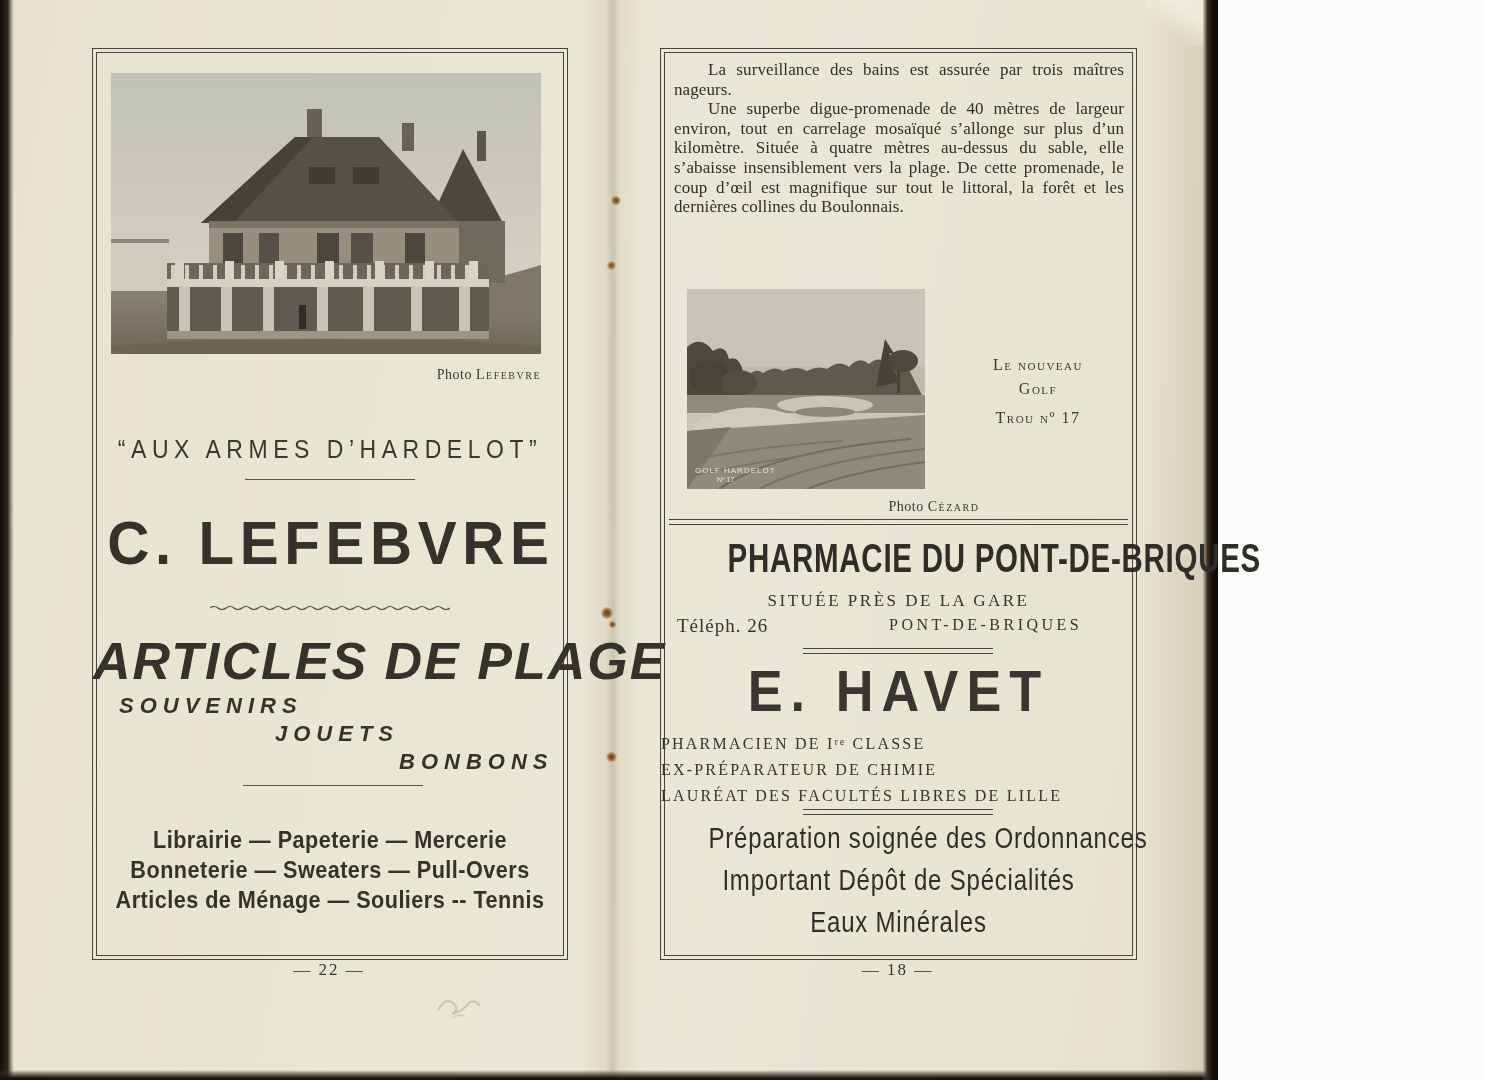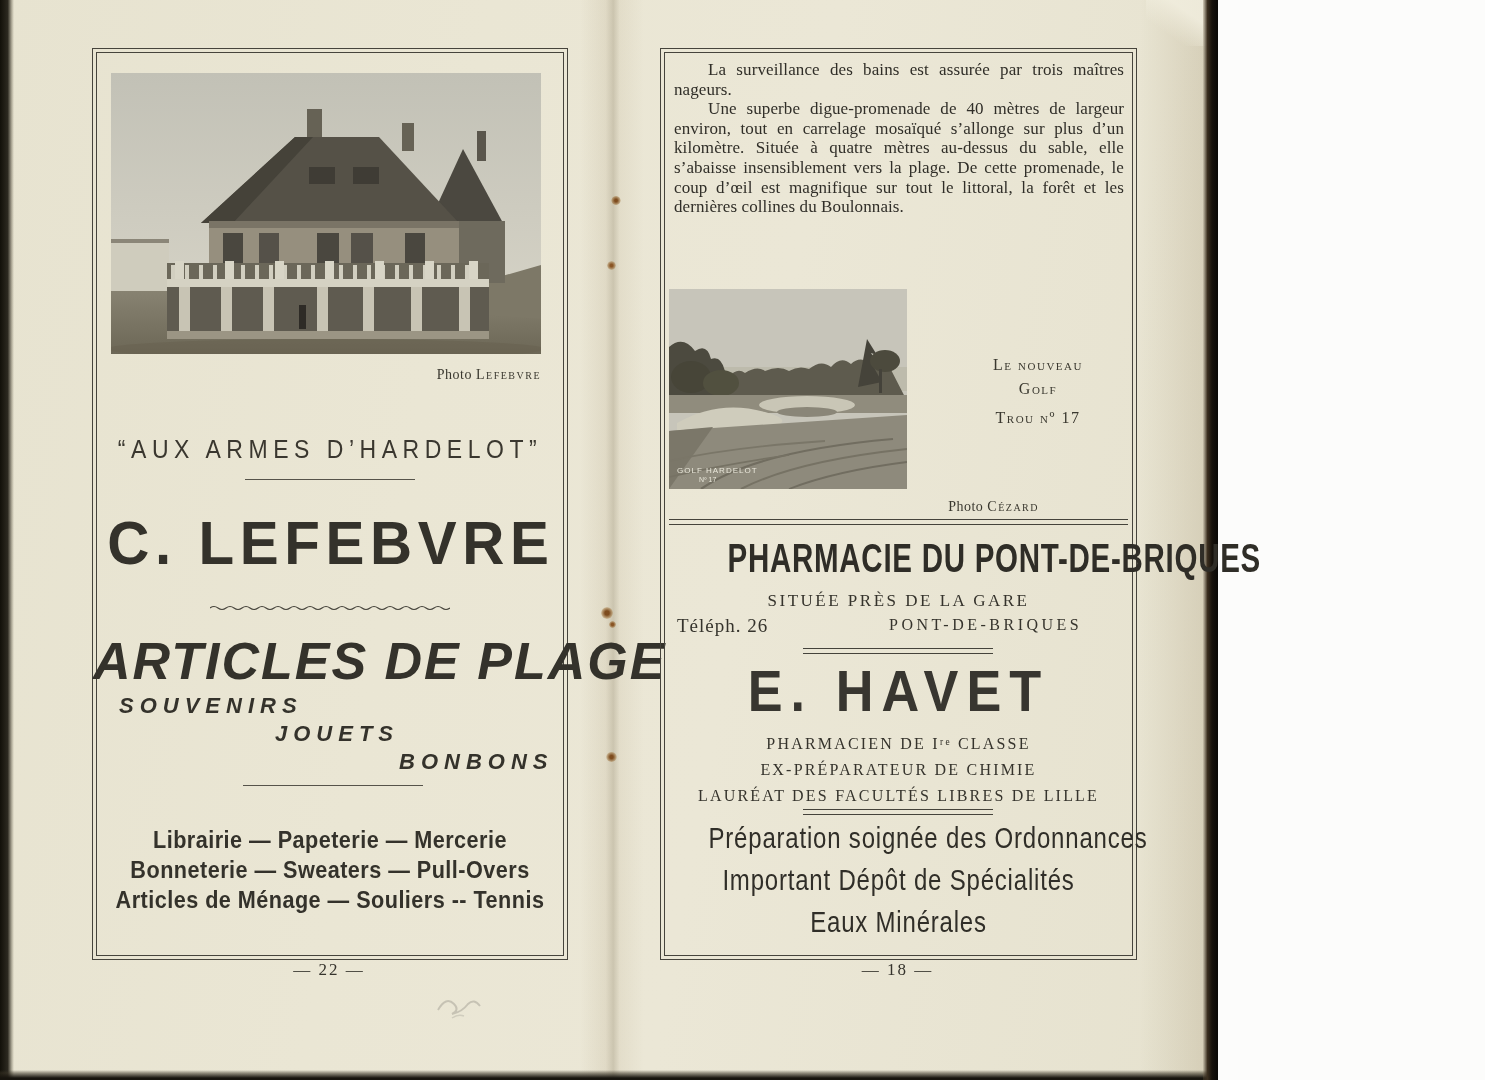--- a/index.html
+++ b/index.html
@@ -68,41 +68,41 @@
   #cat-0{top:778px;} #cat-1{top:808px;} #cat-2{top:838px;}
 
   .page-num{position:absolute;top:960px;text-align:center;font-size:17px;letter-spacing:2px;color:#35332c;}
   #page-num-left{left:92px;width:474px;}
   #page-num-right{left:660px;width:475px;}
 
   
   #paras{position:absolute;left:13px;right:12px;top:11px;}
   #paras p{margin:0;text-indent:34px;text-align:justify;font-size:17px;line-height:19.6px;
      color:#302e28;letter-spacing:.1px;}
-  .golf-photo{position:absolute;left:8px;top:240px;width:238px;height:200px;}
+  .golf-photo{position:absolute;left:26px;top:240px;width:238px;height:200px;}
   #golf-labels{position:absolute;left:288px;top:304px;width:178px;text-align:center;
      font-size:16px;line-height:24px;color:#3a382f;}
   #golf-trou{position:absolute;left:288px;top:360px;width:178px;text-align:center;
      font-size:16px;color:#3a382f;}
-  #golf-caption{position:absolute;left:168px;top:450px;width:210px;text-align:right;}
+  #golf-caption{position:absolute;left:168px;top:450px;width:210px;text-align:center;}
   .rule2{position:absolute;height:4px;border-top:1.6px solid #45433b;border-bottom:1.2px solid #45433b;}
   #sep-rule{left:8px;right:8px;top:470px;}
   #pharm-title{position:absolute;left:0;right:0;top:486px;text-align:center;
      font-family:"Liberation Sans","DejaVu Sans",sans-serif;font-weight:700;font-size:41px;
      letter-spacing:1px;color:#2f2d27;transform:scaleX(.72);transform-origin:center;white-space:nowrap;}
   #pharm-sub{position:absolute;left:0;right:0;top:542px;text-align:center;
      font-size:17px;letter-spacing:2.5px;color:#35332c;white-space:nowrap;}
   #pharm-phone{position:absolute;left:16px;top:566px;font-size:19px;letter-spacing:1px;color:#35332c;}
   #pharm-loc{position:absolute;left:228px;right:24px;top:567px;text-align:left;
      font-size:16px;letter-spacing:3.5px;color:#35332c;white-space:nowrap;}
   #havet-rule{left:142px;top:599px;width:190px;}
   #havet-name{position:absolute;left:0;right:0;top:608px;text-align:center;
      font-family:"Liberation Sans","DejaVu Sans",sans-serif;font-weight:700;font-size:58px;
      letter-spacing:9px;color:#383630;transform:scaleX(.9);transform-origin:center;white-space:nowrap;}
-  .cred{position:absolute;left:0;right:0;text-align:center;font-size:16px;letter-spacing:2.2px;
+  .cred{position:absolute;left:0;right:0;text-align:left;font-size:16px;letter-spacing:2.2px;
      color:#35332c;white-space:nowrap;}
   #cred-0{top:686px;} #cred-1{top:712px;} #cred-2{top:738px;}
   #serv-rule{left:142px;top:760px;width:190px;}
   .serv{position:absolute;left:0;right:0;text-align:center;
      font-family:"Liberation Sans","DejaVu Sans",sans-serif;font-weight:400;font-size:30px;
      letter-spacing:1px;color:#302e28;transform:scaleX(.8);transform-origin:center;white-space:nowrap;}
   #serv-0{top:772px;} #serv-1{top:814px;} #serv-2{top:856px;}
 </style>
 </head>
 <body>

